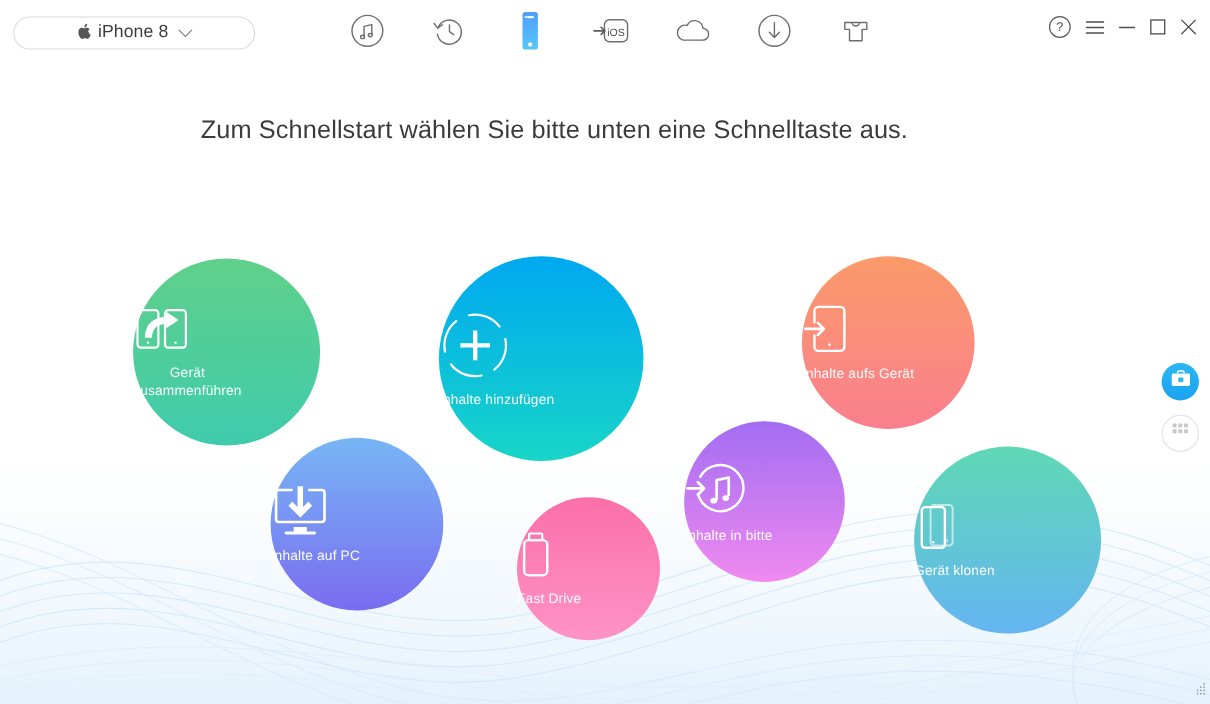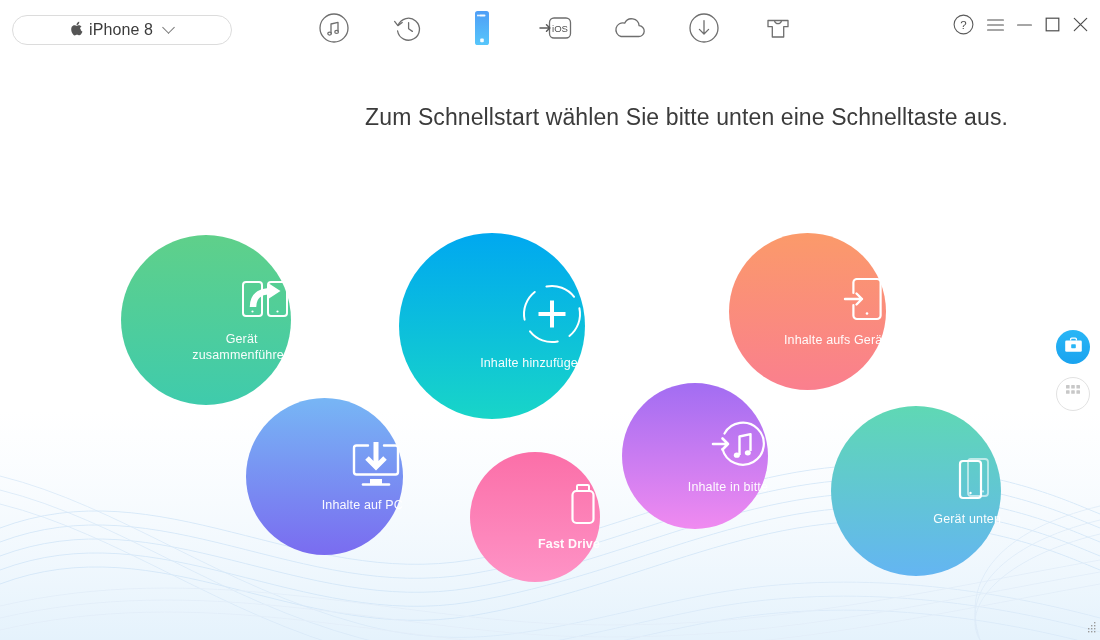--- a/index.html
+++ b/index.html
@@ -65,34 +65,34 @@
 
   .win-ctrls {
     position: absolute; right: 12px; top: 14px;
     display: flex; align-items: center; gap: 13px;
   }
   .win-btn { cursor: pointer; display: flex; align-items: center; justify-content: center; }
 
   
   .headline {
     position: absolute; top: 104px; left: 0; width: 1008px;
-    text-align: right;
+    text-align: center;
     font-size: 23px;
     color: #3b3b3b;
     letter-spacing: .1px;
     z-index: 3;
   }
 
   
   .bubbles { position: absolute; inset: 0; z-index: 2; }
   .bubble {
     position: absolute;
     border-radius: 50%;
     display: flex; flex-direction: column;
-    align-items: flex-end; justify-content: center;
+    align-items: flex-start; justify-content: center;
     cursor: pointer;
     color: #fff;
   }
   .bubble .b-icon { display: flex; align-items: center; justify-content: center; }
   .bubble .b-label {
     margin-top: 9px;
     font-size: 12.5px;
     line-height: 1.25;
     text-align: center;
     color: rgba(255,255,255,.96);
@@ -322,21 +322,21 @@
         <svg width="44" height="50" viewBox="0 0 44 50">
           <path d="M15 5h20a3.6 3.6 0 0 1 3.6 3.6v32.8A3.6 3.6 0 0 1 35 45H15a3.6 3.6 0 0 1-3.6-3.6V31" fill="none" stroke="#fff" stroke-width="2.2" stroke-linecap="round"></path>
           <path d="M11.4 19V8.6A3.6 3.6 0 0 1 15 5" fill="none" stroke="#fff" stroke-width="2.2" stroke-linecap="round"></path>
           <path d="M3 25h17M14.5 19.5L20 25l-5.5 5.5" fill="none" stroke="#fff" stroke-width="2.4" stroke-linecap="round" stroke-linejoin="round"></path>
           <circle cx="25" cy="39.5" r="1.3" fill="#fff"></circle>
         </svg>
       </span>
       <span class="b-label">Inhalte aufs Gerät</span>
     </div>
 
-    <div class="bubble" style="left:470px;top:452px;width:130px;height:130px;background:linear-gradient(180deg,#fb6fa8 0%,#fe93c6 100%);font-weight:bold;">
+    <div class="bubble" style="left:470px;top:452px;width:130px;height:130px;background:linear-gradient(180deg,#fb6fa8 0%,#fe93c6 100%);">
       <span class="b-icon">
         <svg width="34" height="46" viewBox="0 0 34 46">
           <rect x="11" y="3" width="12" height="6" rx="1.2" fill="none" stroke="#fff" stroke-width="2"></rect>
           <rect x="6.5" y="9" width="21" height="32" rx="4" fill="none" stroke="#fff" stroke-width="2.2"></rect>
         </svg>
       </span>
       <span class="b-label">Fast Drive</span>
     </div>
 
     <div class="bubble" style="left:622px;top:383px;width:146px;height:146px;background:linear-gradient(180deg,#a26df2 0%,#f08af0 100%);">
@@ -354,21 +354,21 @@
 
     <div class="bubble" style="left:831px;top:406px;width:170px;height:170px;background:linear-gradient(180deg,#5fd8b4 0%,#64b5f2 100%);">
       <span class="b-icon">
         <svg width="48" height="48" viewBox="0 0 48 48">
           <rect x="15" y="4" width="20" height="37" rx="3" fill="none" stroke="#fff" stroke-width="1.8" opacity=".6"></rect>
           <rect x="7" y="6" width="21" height="37" rx="3" fill="none" stroke="#fff" stroke-width="2.2"></rect>
           <circle cx="17.5" cy="38" r="1.2" fill="#fff"></circle>
           <circle cx="30" cy="36.4" r="1.1" fill="#fff" opacity=".6"></circle>
         </svg>
       </span>
-      <span class="b-label">Gerät unten</span>
+      <span class="b-label">Gerät klonen</span>
     </div>
 
   </div>
 
   <div class="side-btns">
     <div class="side-btn primary">
       <span>
         <svg width="19" height="17" viewBox="0 0 19 17">
           <path d="M6.6 3.4V2.3c0-.6.5-1.1 1.1-1.1h3.6c.6 0 1.1.5 1.1 1.1v1.1" fill="none" stroke="#fff" stroke-width="1.3"></path>
           <rect x="1.2" y="3.6" width="16.6" height="11.2" rx="1.3" fill="#fff"></rect>

